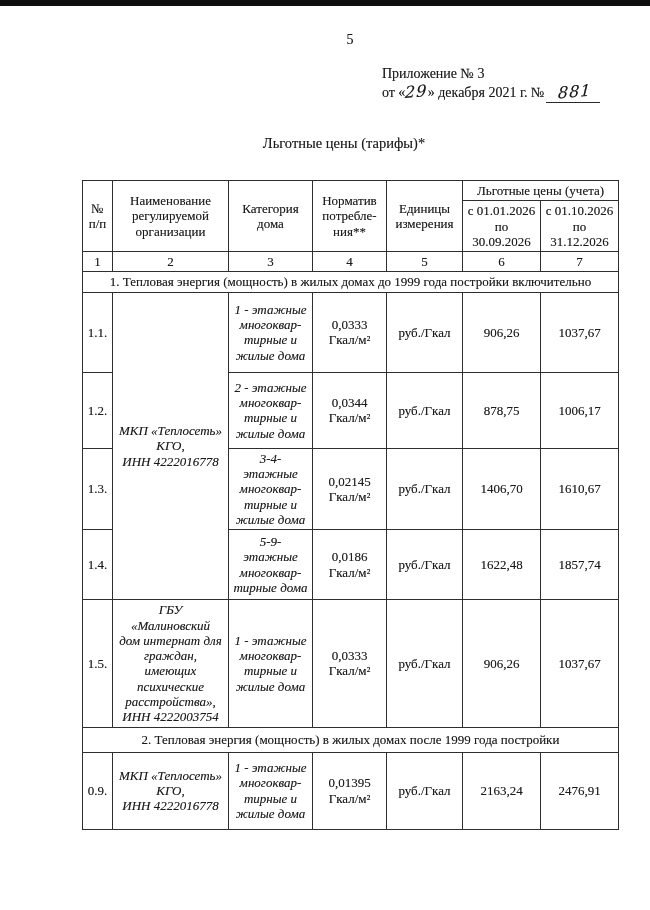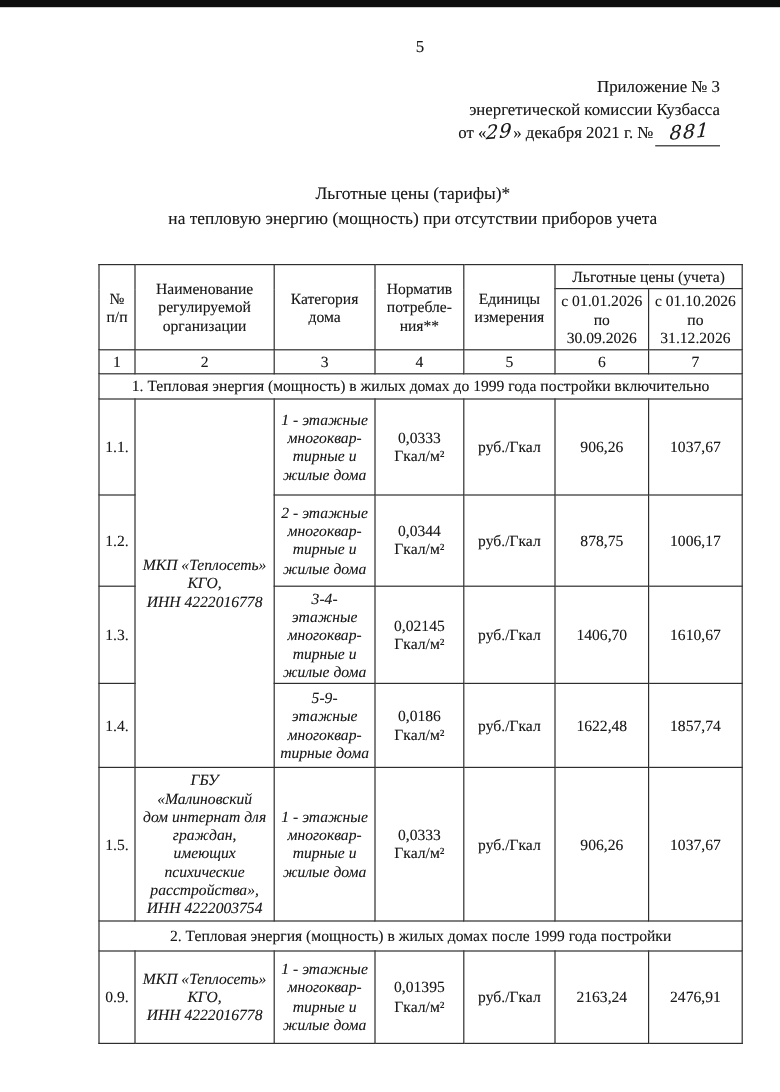--- a/index.html
+++ b/index.html
@@ -23,21 +23,21 @@
   }
   .page-number {
     text-align: center;
     margin-top: 26px;
     font-size: 14px;
     padding-left: 50px;
   }
   .appendix {
     width: max-content;
     margin: 16px 50px 0 auto;
-    text-align: right;
+    text-align: left;
     font-size: 14px;
     line-height: 19px;
   }
   .appendix-line { white-space: pre; }
   .date-line { margin-top: 0; }
   .hw {
     display: inline-block;
     font-style: italic;
     font-family: "DejaVu Serif", serif;
     font-size: 16px;
@@ -96,27 +96,25 @@
 </style>
 </head>
 <body>
 
 <div class="top-bar"></div>
 
 <div class="page-number">5</div>
 
 <div class="appendix">
   <div class="appendix-line">Приложение № 3</div>
-  <div class="appendix-line">энергетической комиссии Кузбасса</div>
   <div class="appendix-line date-line"><span>от «</span><span class="hw">29</span><span>» декабря 2021 г. №</span><span class="hw-underline"><span class="hw">881</span></span></div>
 </div>
 
 <div class="title-block">
   <div>Льготные цены (тарифы)*</div>
-  <div>на тепловую энергию (мощность) при отсутствии приборов учета</div>
 </div>
 
 <table class="tariff">
   <colgroup>
     <col style="width:30px">
     <col style="width:116px">
     <col style="width:84px">
     <col style="width:74px">
     <col style="width:76px">
     <col style="width:78px">

